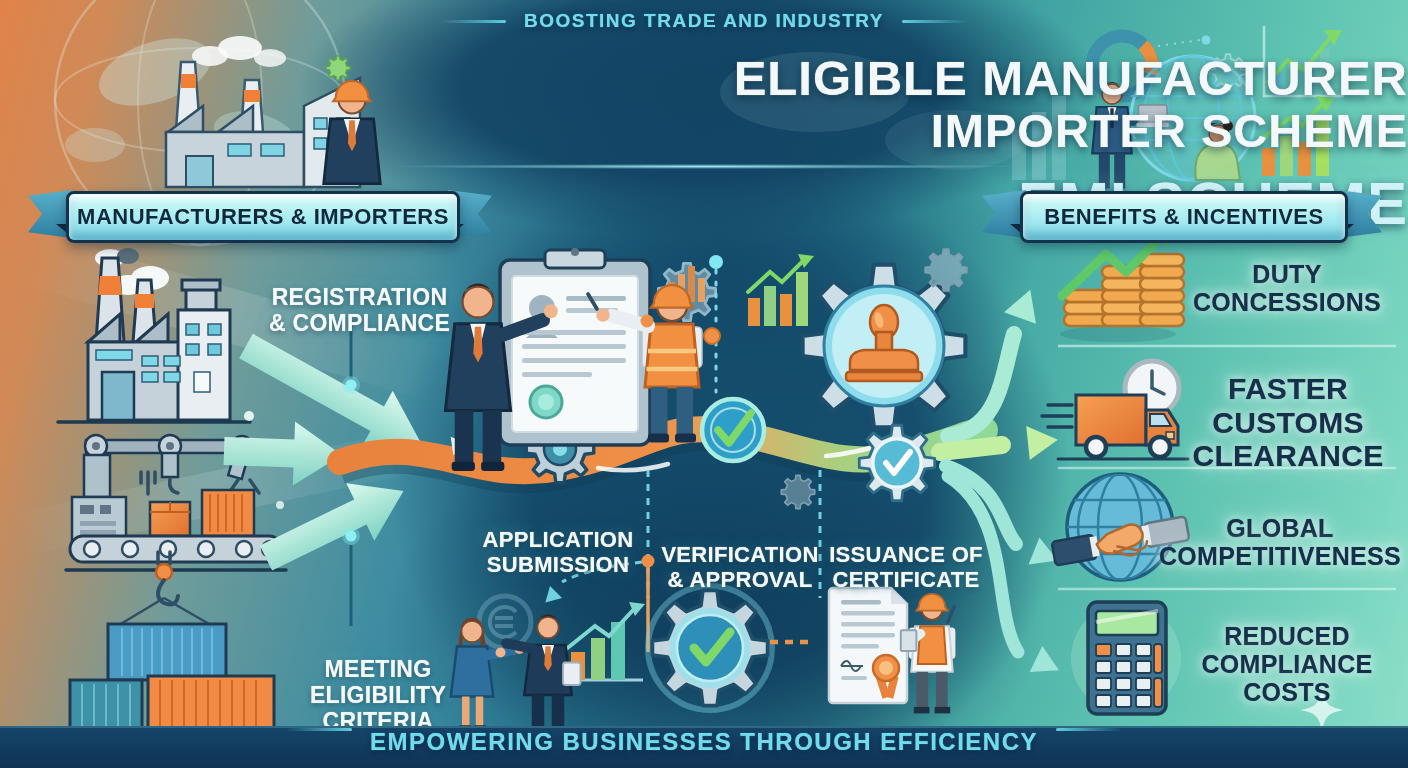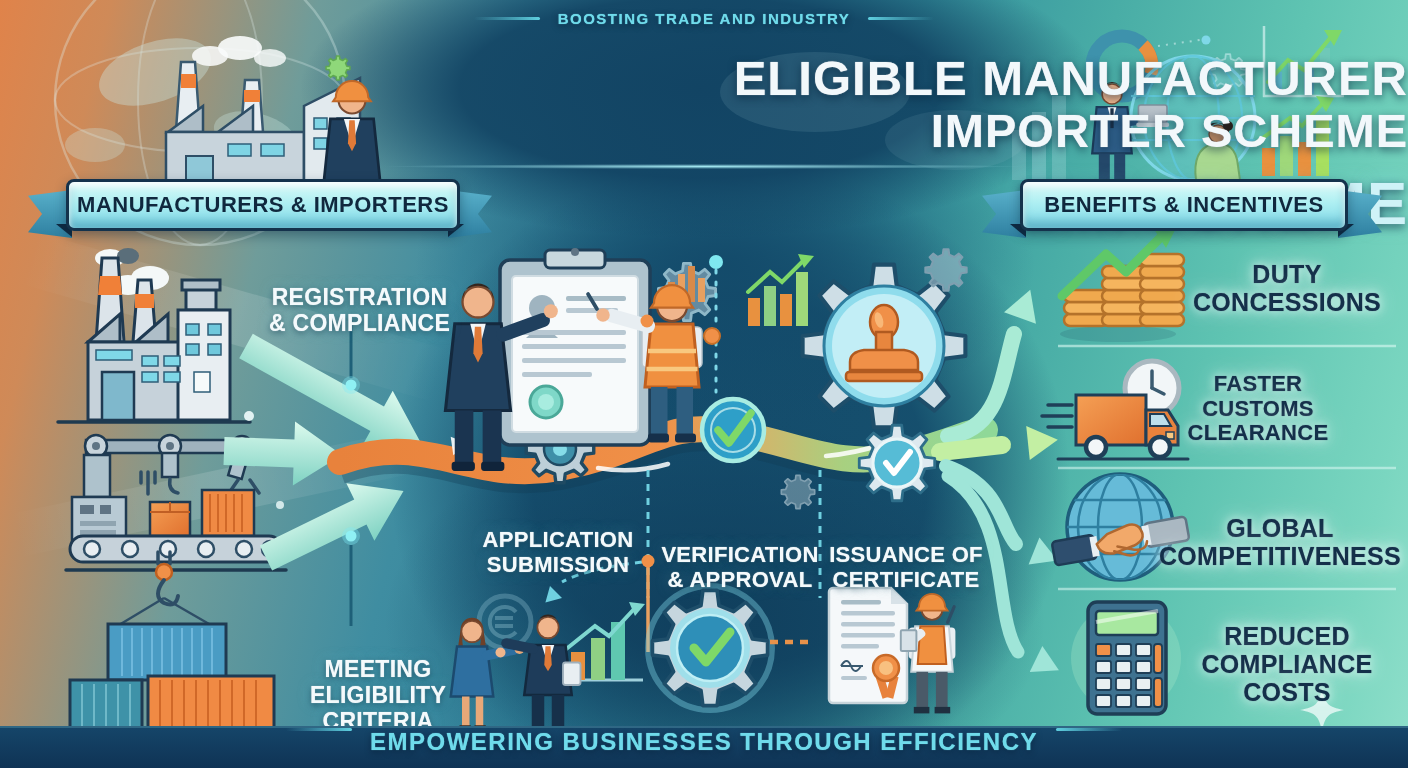--- a/index.html
+++ b/index.html
@@ -9,31 +9,31 @@
   .blob{position:absolute;inset:0;pointer-events:none;}
   .b1{background:radial-gradient(ellipse 340px 320px at 730px 480px,rgba(19,74,106,.97) 0%,rgba(19,74,106,.94) 58%,rgba(19,74,106,0) 100%);}
   .b2{background:radial-gradient(ellipse 400px 150px at 700px 88px,rgba(17,66,98,.97) 0%,rgba(17,66,98,.9) 60%,rgba(17,66,98,0) 100%);}
   .b3{background:radial-gradient(ellipse 310px 170px at 725px 265px,rgba(19,74,106,.95) 0%,rgba(19,74,106,0) 100%);}
   .b4{background:radial-gradient(ellipse 330px 200px at 715px 620px,rgba(16,62,92,.95) 0%,rgba(16,62,92,0) 100%);}
   .streak{position:absolute;background:linear-gradient(90deg,rgba(255,255,255,0),rgba(255,255,255,.14),rgba(255,255,255,0));pointer-events:none;}
   .lbl{position:absolute;font-weight:700;text-align:center;white-space:pre-line;line-height:1.12;letter-spacing:.3px;z-index:30;}
   .lbl.white{color:#f4fafc;text-shadow:0 2px 6px rgba(8,40,62,.6),0 0 14px rgba(120,220,235,.35),0 0 1px #f4fafc;margin-top:27px;}
   .lbl.navy{color:#14304a;text-shadow:0 0 10px rgba(240,255,252,.95),0 0 22px rgba(240,255,252,.8),0 0 1px #14304a;}
   .tagline-row{position:absolute;left:0;right:0;display:flex;justify-content:center;align-items:center;gap:18px;z-index:45;}
-  .tagline{color:#6fdbeb;font-weight:700;font-size:15px;letter-spacing:1.5px;text-shadow:0 2px 6px rgba(0,20,40,.55),0 0 1px #6fdbeb;}
+  .tagline{color:#6fdbeb;font-weight:700;font-size:19px;letter-spacing:1.5px;text-shadow:0 2px 6px rgba(0,20,40,.55),0 0 1px #6fdbeb;}
   .dash{width:66px;height:3px;border-radius:2px;background:linear-gradient(90deg,rgba(95,208,224,0),#5fd0e0);}
   .dash.r{background:linear-gradient(90deg,#5fd0e0,rgba(95,208,224,0));}
   .title{position:absolute;left:0;right:0;text-align:right;font-weight:700;color:#f2f8fb;line-height:1;letter-spacing:1px;z-index:35;
          text-shadow:0 3px 8px rgba(6,36,60,.65),0 0 1px #fff;}
   .emi{color:#cff2f7;text-shadow:0 3px 10px rgba(6,36,60,.7),0 0 18px rgba(130,225,240,.5),0 0 1px #cff2f7;}
   .glowline{position:absolute;left:50%;transform:translateX(-50%);width:640px;height:5px;z-index:34;
             background:radial-gradient(closest-side,rgba(170,240,248,.95),rgba(170,240,248,0));}
   .ribbon{position:absolute;height:46px;border:3px solid #14324c;border-radius:8px;display:flex;align-items:center;justify-content:center;z-index:40;
           background:linear-gradient(180deg,#dcfaf8 0%,#aeeff2 45%,#7fd8e8 100%);
-          box-shadow:inset 0 4px 6px rgba(255,255,255,.85),inset 0 -7px 10px rgba(30,110,140,.35),0 5px 12px rgba(8,38,60,.4);}
+          box-shadow:inset 0 4px 6px rgba(255,255,255,.85),inset 0 -7px 10px rgba(30,110,140,.35),0 5px 12px rgba(8,38,60,.4);margin-top:12px;}
   .ribbon .txt{font-weight:700;font-size:22px;color:#10283e;letter-spacing:.5px;}
   .tail{position:absolute;height:48px;width:44px;z-index:38;background:linear-gradient(180deg,#58b0ca,#2e7fa0);filter:drop-shadow(0 3px 4px rgba(8,38,60,.4));}
   .tail.l{clip-path:polygon(100% 0,0 12%,32% 50%,0 88%,100% 100%);}
   .tail.r{clip-path:polygon(0 0,100% 12%,68% 50%,100% 88%,0 100%);}
   .fold{position:absolute;width:16px;height:13px;background:#0f2a42;z-index:39;}
   .fold.l{clip-path:polygon(100% 0,100% 100%,0 0);}
   .fold.r{clip-path:polygon(0 0,0 100%,100% 0);}
   .footer-band{position:absolute;left:0;right:0;bottom:0;height:40px;z-index:44;display:flex;align-items:flex-start;justify-content:center;gap:18px;
                background:linear-gradient(180deg,#154569,#0f3355);border-top:2px solid rgba(110,200,220,.35);}
   .footer-band .tagline{font-size:24px;}
@@ -616,21 +616,21 @@
 
   <div class="lbl white" style="left:478px;top:501px;width:160px;font-size:22px">APPLICATION
 SUBMISSION</div>
   <div class="lbl white" style="left:656px;top:516px;width:168px;font-size:22px">VERIFICATION
 &amp; APPROVAL</div>
   <div class="lbl white" style="left:826px;top:516px;width:160px;font-size:22px">ISSUANCE OF
 CERTIFICATE</div>
 
   <div class="lbl navy" style="left:1186px;top:260px;width:202px;font-size:25px">DUTY
 CONCESSIONS</div>
-  <div class="lbl navy" style="left:1160px;top:372px;width:196px;font-size:22px">FASTER
+  <div class="lbl navy" style="left:1190px;top:372px;width:196px;font-size:30px">FASTER
 CUSTOMS
 CLEARANCE</div>
   <div class="lbl navy" style="left:1158px;top:514px;width:244px;font-size:25px">GLOBAL
 COMPETITIVENESS</div>
   <div class="lbl navy" style="left:1186px;top:622px;width:202px;font-size:25px">REDUCED
 COMPLIANCE
 COSTS</div>
 
   <div class="footer-band">
     <div class="dash"></div>

